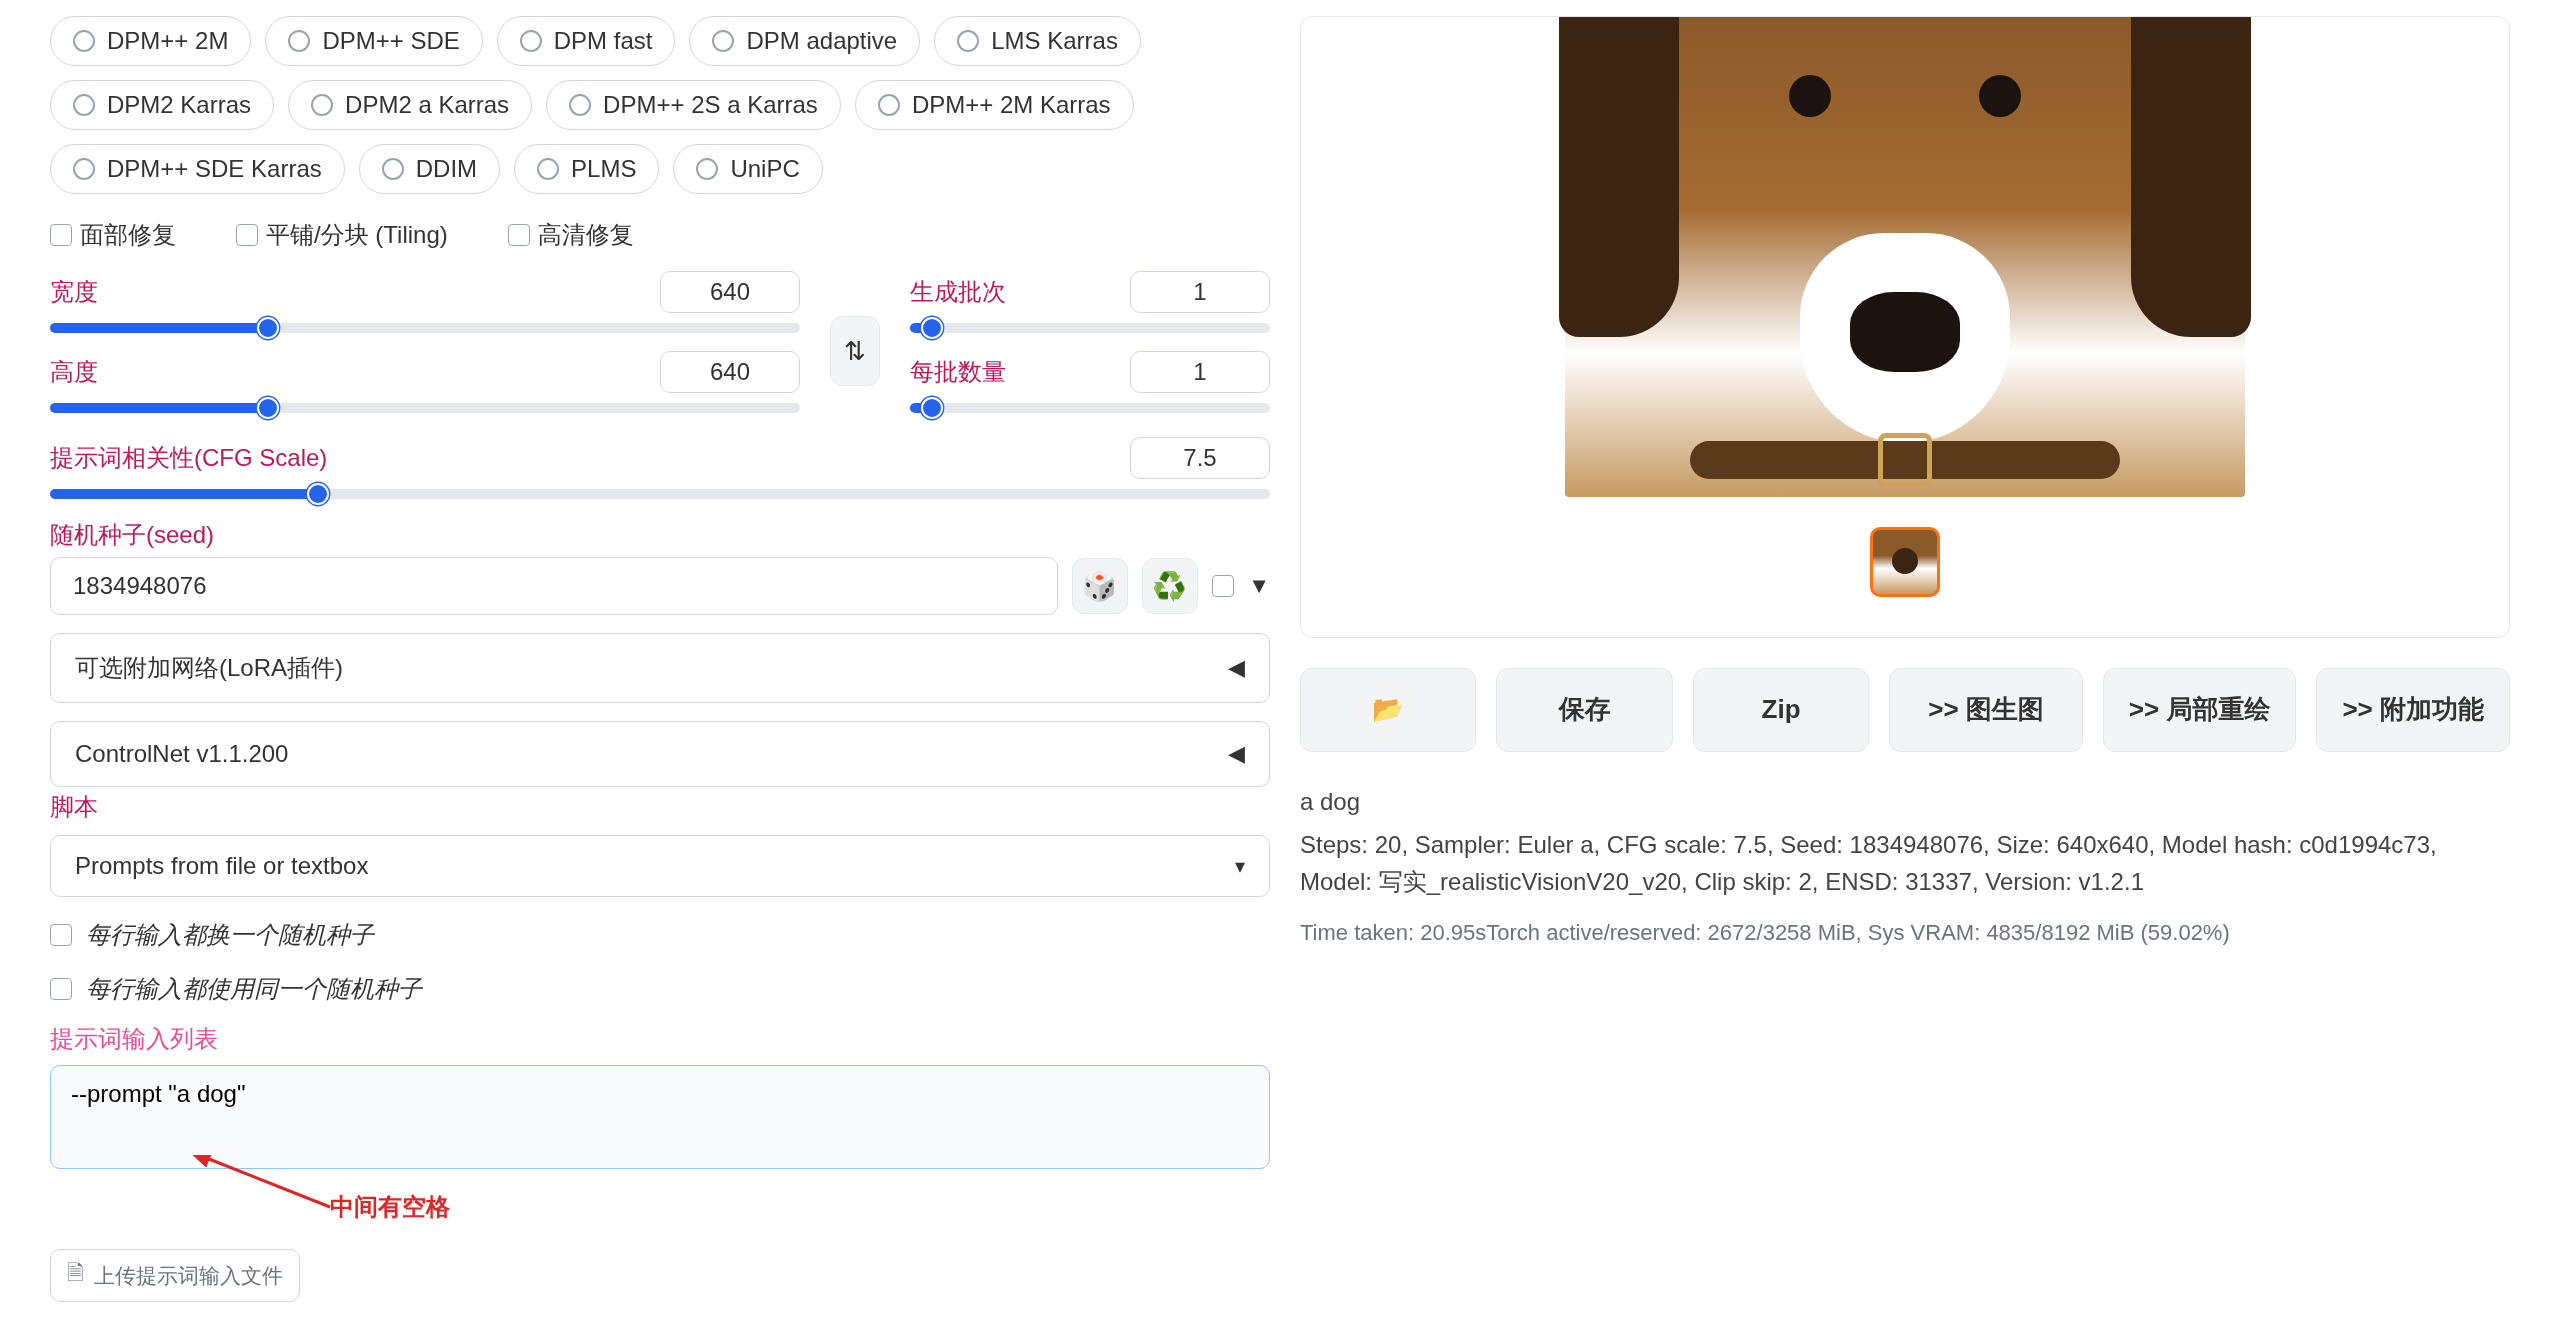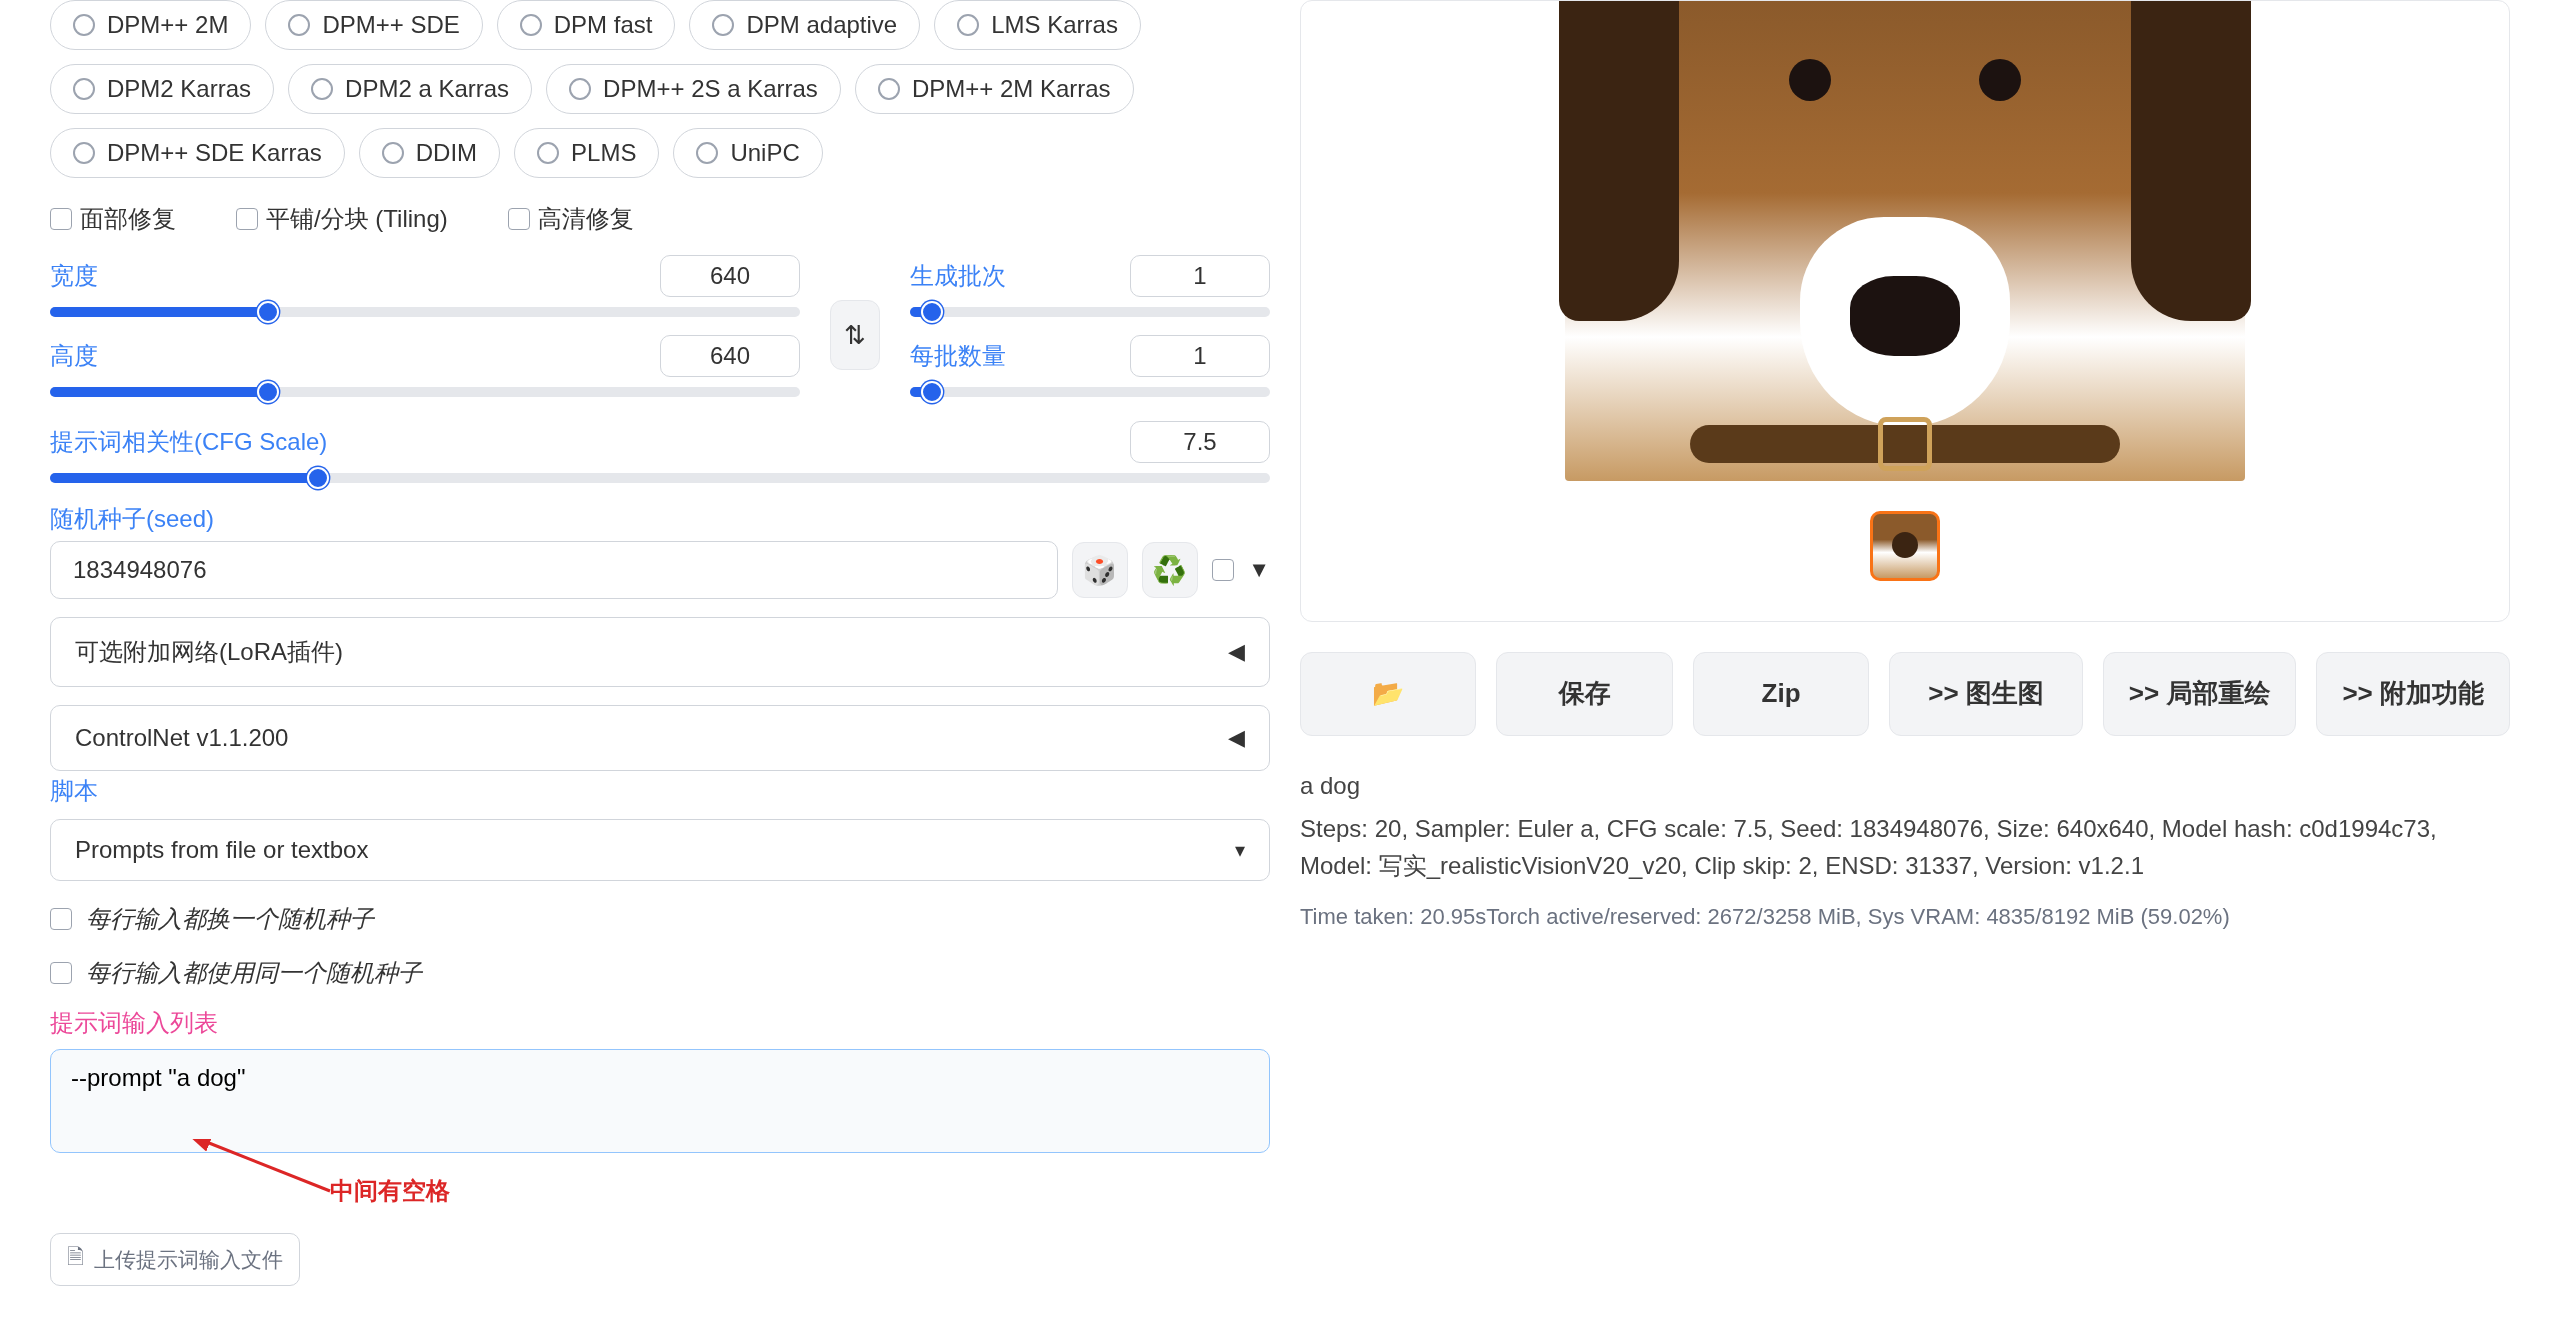--- a/index.html
+++ b/index.html
@@ -1,32 +1,32 @@
 <!DOCTYPE html>
 <html><head>
 <meta charset="utf-8">
 <style>
 * { box-sizing: border-box; margin: 0; padding: 0; font-family: -apple-system, BlinkMacSystemFont, "Segoe UI", Arial, sans-serif; }
 body { background: #fff; color: #333; width: 2560px; height: 1329px; font-size: 24px; }
-.container { display: flex; gap: 30px; padding: 0 50px; }
+.container { display: flex; gap: 30px; padding: 16px 50px; }
 .left { width: 1220px; }
 .right { flex: 1; }
 
 .radio-grid { display: flex; flex-wrap: wrap; gap: 14px; margin-bottom: 20px; }
 .radio-chip { display:flex; align-items:center; gap:12px; border:1.8px solid #d1d5db; border-radius:26px; padding:10px 22px; background:#fff; cursor:pointer; }
 .radio-disc { width:22px; height:22px; border:2.2px solid #9ca3af; border-radius:50%; }
 .checkbox-row { display:flex; gap:60px; margin:25px 0 20px 0; }
 .chk { display:flex; align-items:center; gap:8px; }
 .chk .box { width:22px; height:22px; border:1.8px solid #9ca3af; border-radius:4px; }
 .dims-box { display:flex; align-items:center; gap:30px; }
 .dims-left { flex:1; }
 .dims-right { width:360px; }
 .field { margin-bottom:18px; }
 .field-label-row { display:flex; justify-content:space-between; align-items:center; margin-bottom:10px; }
-.field-label { color:#3b82f6; }
+.field-label { color:#be185d; }
 .num-box { border:1.6px solid #d1d5db; border-radius:10px; padding:6px 18px; min-width:140px; text-align:center; background:#fff; }
 .slider { width:100%; height:10px; background:#e5e7eb; border-radius:6px; position:relative; margin-top:4px; margin-bottom:4px; }
 .slider .fill { position:absolute; left:0; top:0; bottom:0; background:#2563eb; border-radius:6px; }
 .slider .thumb { position:absolute; top:50%; width:22px; height:22px; border-radius:50%; background:#2563eb; transform:translate(-50%,-50%); border:2.4px solid #fff; box-shadow:0 0 0 1.4px #2563eb; }
 .swap-btn { width:50px; height:70px; background:#f3f4f6; border:1.4px solid #e5e7eb; border-radius:12px; display:flex; align-items:center; justify-content:center; cursor:pointer; font-size:26px; }
 
 .seed-row { display:flex; gap:14px; align-items:center; margin-top:6px; }
 .seed-input { flex:1; border:1.6px solid #d1d5db; border-radius:10px; padding:14px 22px; }
 .icon-btn { width:56px; height:56px; display:flex; align-items:center; justify-content:center; border-radius:12px; background:#f3f4f6; border:1.4px solid #e5e7eb; cursor:pointer; font-size:28px; }
 .down-tri { font-size:22px; }

